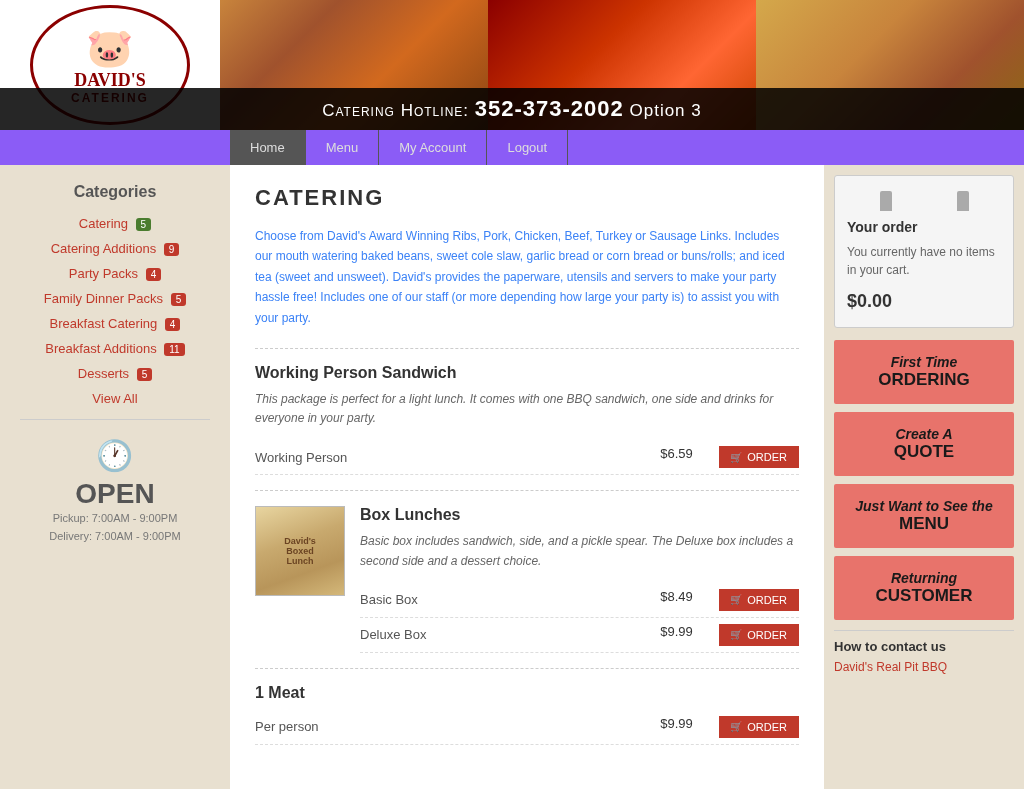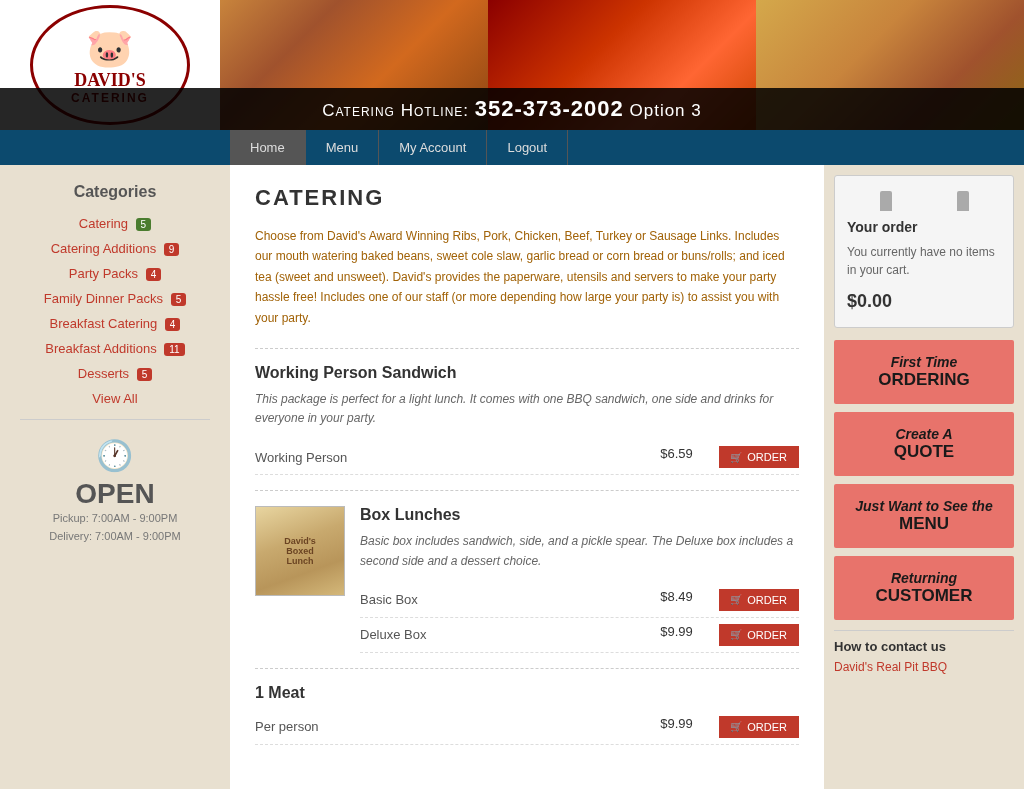--- a/index.html
+++ b/index.html
@@ -12,21 +12,21 @@
     .header-images { flex: 1; display: flex; }
     .header-img-slot { flex: 1; background: #555; position: relative; overflow: hidden; }
     .header-img-slot.burger1 { background: linear-gradient(135deg, #c8843c 0%, #a0522d 30%, #d2691e 60%, #8b4513 100%); }
     .header-img-slot.ribs { background: linear-gradient(135deg, #8b0000 0%, #cc3300 40%, #ff6633 70%, #cc4400 100%); }
     .header-img-slot.burger2 { background: linear-gradient(135deg, #d4a84b 0%, #c8843c 40%, #a0522d 70%, #8b6914 100%); }
     .header-banner { position: absolute; bottom: 0; left: 0; right: 0; background: rgba(0,0,0,0.85); color: white; text-align: center; padding: 8px 16px; font-size: 17px; letter-spacing: 1px; }
     .header-banner .phone { font-weight: 900; font-size: 22px; }
     .header-banner .catering-text { font-variant: small-caps; }
 
     
-    .nav { background: #0c4a6e; display: flex; padding-left: 230px; }
+    .nav { background: #8b5cf6; display: flex; padding-left: 230px; }
     .nav a { color: #ddd; text-decoration: none; padding: 10px 20px; display: block; font-size: 13px; border-right: 1px solid #555; }
     .nav a:hover, .nav a.active { background: #555; }
 
     
     .main-container { display: flex; width: 1024px; margin: 0 auto; background: #e8e0d0; min-height: 640px; }
 
     
     .sidebar { width: 230px; flex-shrink: 0; padding: 10px 0; background: #e8e0d0; }
     .sidebar-title { font-size: 16px; font-weight: bold; color: #555; text-align: center; padding: 8px 0 10px; }
     .sidebar-item { display: block; text-align: center; padding: 5px 10px; color: #c0392b; text-decoration: none; font-size: 13px; }
@@ -34,21 +34,21 @@
     .sidebar-item .badge.green { background: #4a7c2f; }
     .sidebar-divider { border: none; border-top: 1px solid #ccc; margin: 8px 20px; }
     .sidebar-status { text-align: center; padding: 10px; }
     .status-clock-icon { font-size: 30px; color: #888; display: block; margin: 0 auto 5px; }
     .status-open { font-size: 28px; font-weight: bold; color: #555; display: block; }
     .status-hours { font-size: 11px; color: #777; line-height: 1.6; }
 
     
     .content { flex: 1; padding: 20px 25px; background: white; }
     .page-title { font-size: 22px; font-weight: bold; color: #333; letter-spacing: 2px; margin-bottom: 15px; text-transform: uppercase; }
-    .intro-text { font-size: 12px; color: #a16207; line-height: 1.7; margin-bottom: 20px; }
+    .intro-text { font-size: 12px; color: #3b82f6; line-height: 1.7; margin-bottom: 20px; }
     .section-divider { border: none; border-top: 1px dashed #ccc; margin: 15px 0; }
     .section-title { font-size: 16px; font-weight: bold; color: #333; margin-bottom: 8px; }
     .section-desc { font-style: italic; font-size: 12px; color: #666; margin-bottom: 12px; line-height: 1.6; }
     .menu-item-row { display: flex; align-items: center; justify-content: space-between; padding: 6px 0; border-bottom: 1px dashed #ddd; }
     .menu-item-name { color: #555; font-size: 13px; }
     .menu-item-price-order { display: flex; gap: 26px; }
     .menu-item-price { color: #333; font-size: 13px; }
     .order-btn { background: #c0392b; color: white; border: none; padding: 5px 12px; font-size: 11px; cursor: pointer; display: flex; align-items: center; gap: 4px; }
     .order-icon { font-size: 10px; }
     .box-lunches-row { display: flex; gap: 15px; margin-bottom: 10px; }

